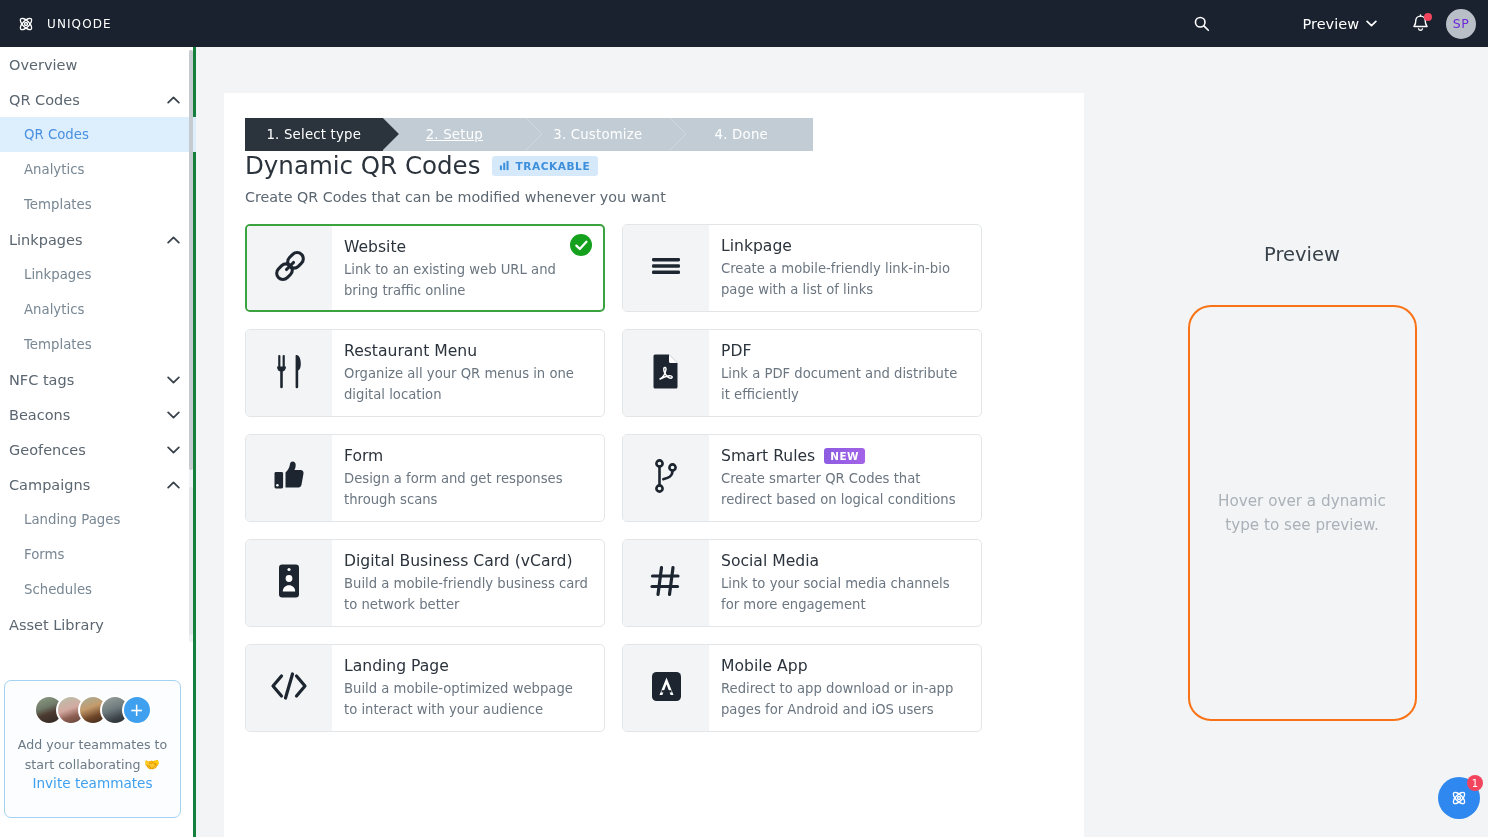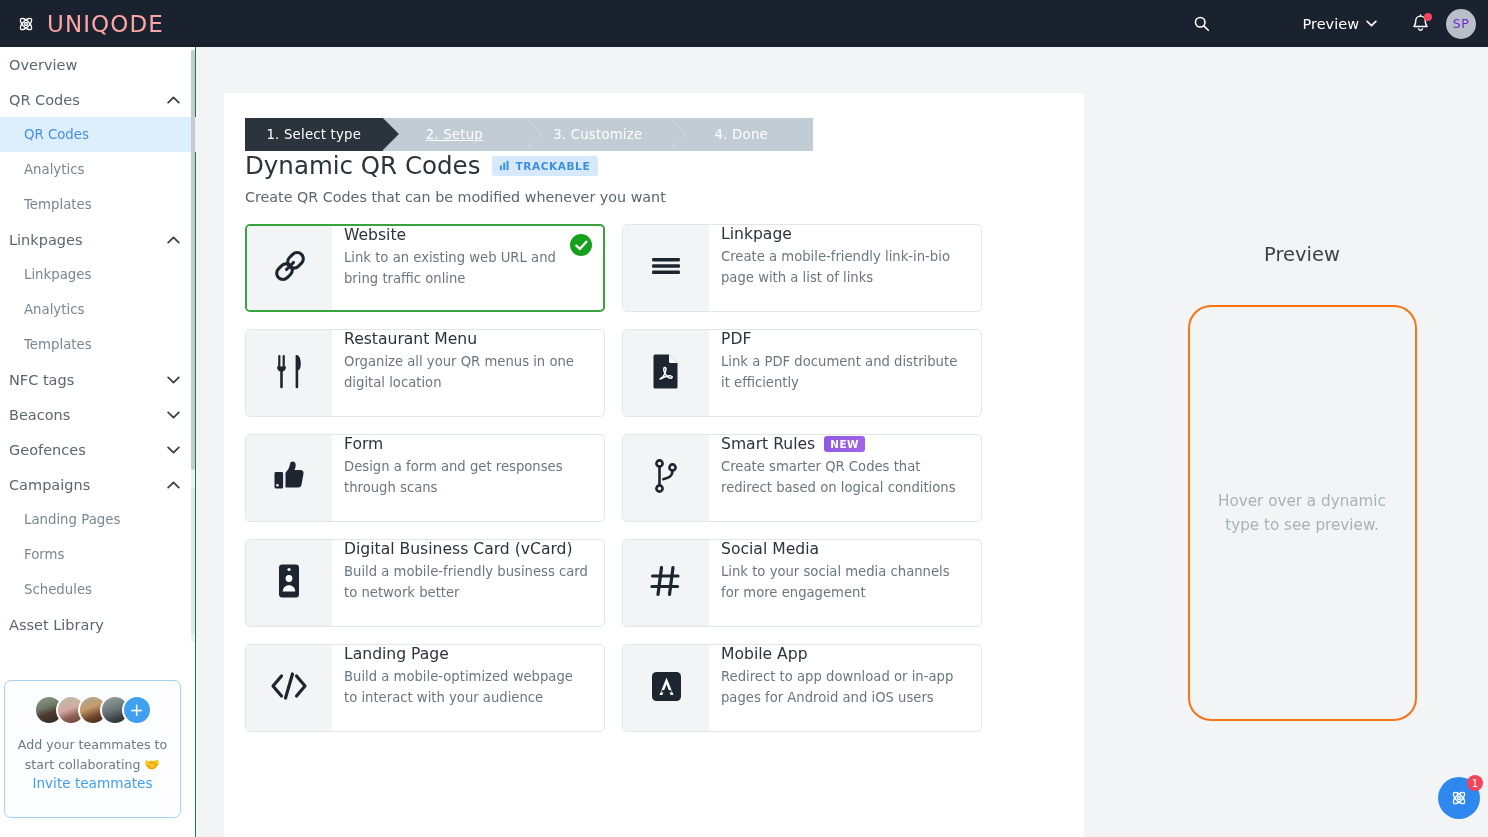--- a/index.html
+++ b/index.html
@@ -11,21 +11,21 @@
   .app { position: relative; width: 1488px; height: 837px; }
 
   
   .topbar {
     position: absolute; top: 0; left: 0; width: 1488px; height: 47px;
     background: #19222e; display: flex; align-items: center; z-index: 40;
   }
   .brand { display: flex; align-items: center; gap: 9px; padding-left: 14px; }
   .brand-logo { width: 24px; height: 24px; display: block; }
   .brand-name {
-    color: #fca5a5; font-size: 23px; letter-spacing: 1.1px; font-weight: 400;
+    color: #ffffff; font-size: 12px; letter-spacing: 1.1px; font-weight: 400;
   }
   .topbar-right {
     margin-left: auto; display: flex; align-items: center; gap: 0px; padding-right: 12px;
   }
   .tb-search { width: 58px; display: flex; align-items: center; justify-content: center; cursor: pointer; }
   .tb-workspace {
     display: flex; align-items: center; gap: 7px; color: #fff; font-size: 14.5px;
     margin-left: 72px; cursor: pointer;
   }
   .chev-down-sm { width: 11px; height: 7px; display: block; }
@@ -36,21 +36,21 @@
   }
   .tb-avatar {
     margin-left: 16px; width: 30px; height: 30px; border-radius: 50%;
     background: #b9bfc6; color: #6d28d9; font-size: 12.5px; letter-spacing: .4px;
     display: flex; align-items: center; justify-content: center; cursor: pointer;
   }
 
   
   .sidebar {
     position: absolute; top: 47px; left: 0; width: 196px; height: 790px;
-    background: #ffffff; border-right: 1px solid #15803d; z-index: 30;
+    background: #ffffff; border-right: 3px solid #15803d; z-index: 30;
   }
   .side-scroll {
     position: absolute; top: 0; left: 0; width: 196px; height: 598px; overflow: hidden;
   }
   .side-item {
     display: flex; align-items: center; justify-content: space-between;
     height: 35px; padding: 0 16px 0 9px; cursor: pointer;
   }
   .side-item span.lbl { font-size: 14.5px; color: #5b6670; }
   .side-item.sub { padding-left: 24px; }
@@ -151,21 +151,21 @@
   .card {
     width: 360px; height: 88px; border: 1px solid #e3e6e9; border-radius: 5px;
     background: #fff; display: flex; overflow: hidden; cursor: pointer;
   }
   .card.selected { border: 2px solid #3aa33f; }
   .card-icon {
     width: 86px; min-width: 86px; background: #f2f4f5;
     display: flex; align-items: center; justify-content: center;
   }
   .card.selected .card-icon { width: 85px; min-width: 85px; }
-  .card-body { position: relative; flex: 1; padding: 0 14px 0 12px; }
+  .card-body { position: relative; flex: 1; padding: 12px 14px 0 12px; }
   .card-title-line { display: flex; align-items: center; gap: 9px; }
   .card-title { font-size: 15.6px; color: #2b333c; }
   .card-desc {
     margin-top: 4px; font-size: 13.2px; color: #6b7681; line-height: 1.56; max-width: 248px;
   }
   .new-badge {
     background: linear-gradient(100deg,#8c5ce0 0%,#a463e8 100%); color: #fff;
     font-size: 10.4px; font-weight: 700; letter-spacing: .5px;
     padding: 2px 6px; border-radius: 3px;
   }

